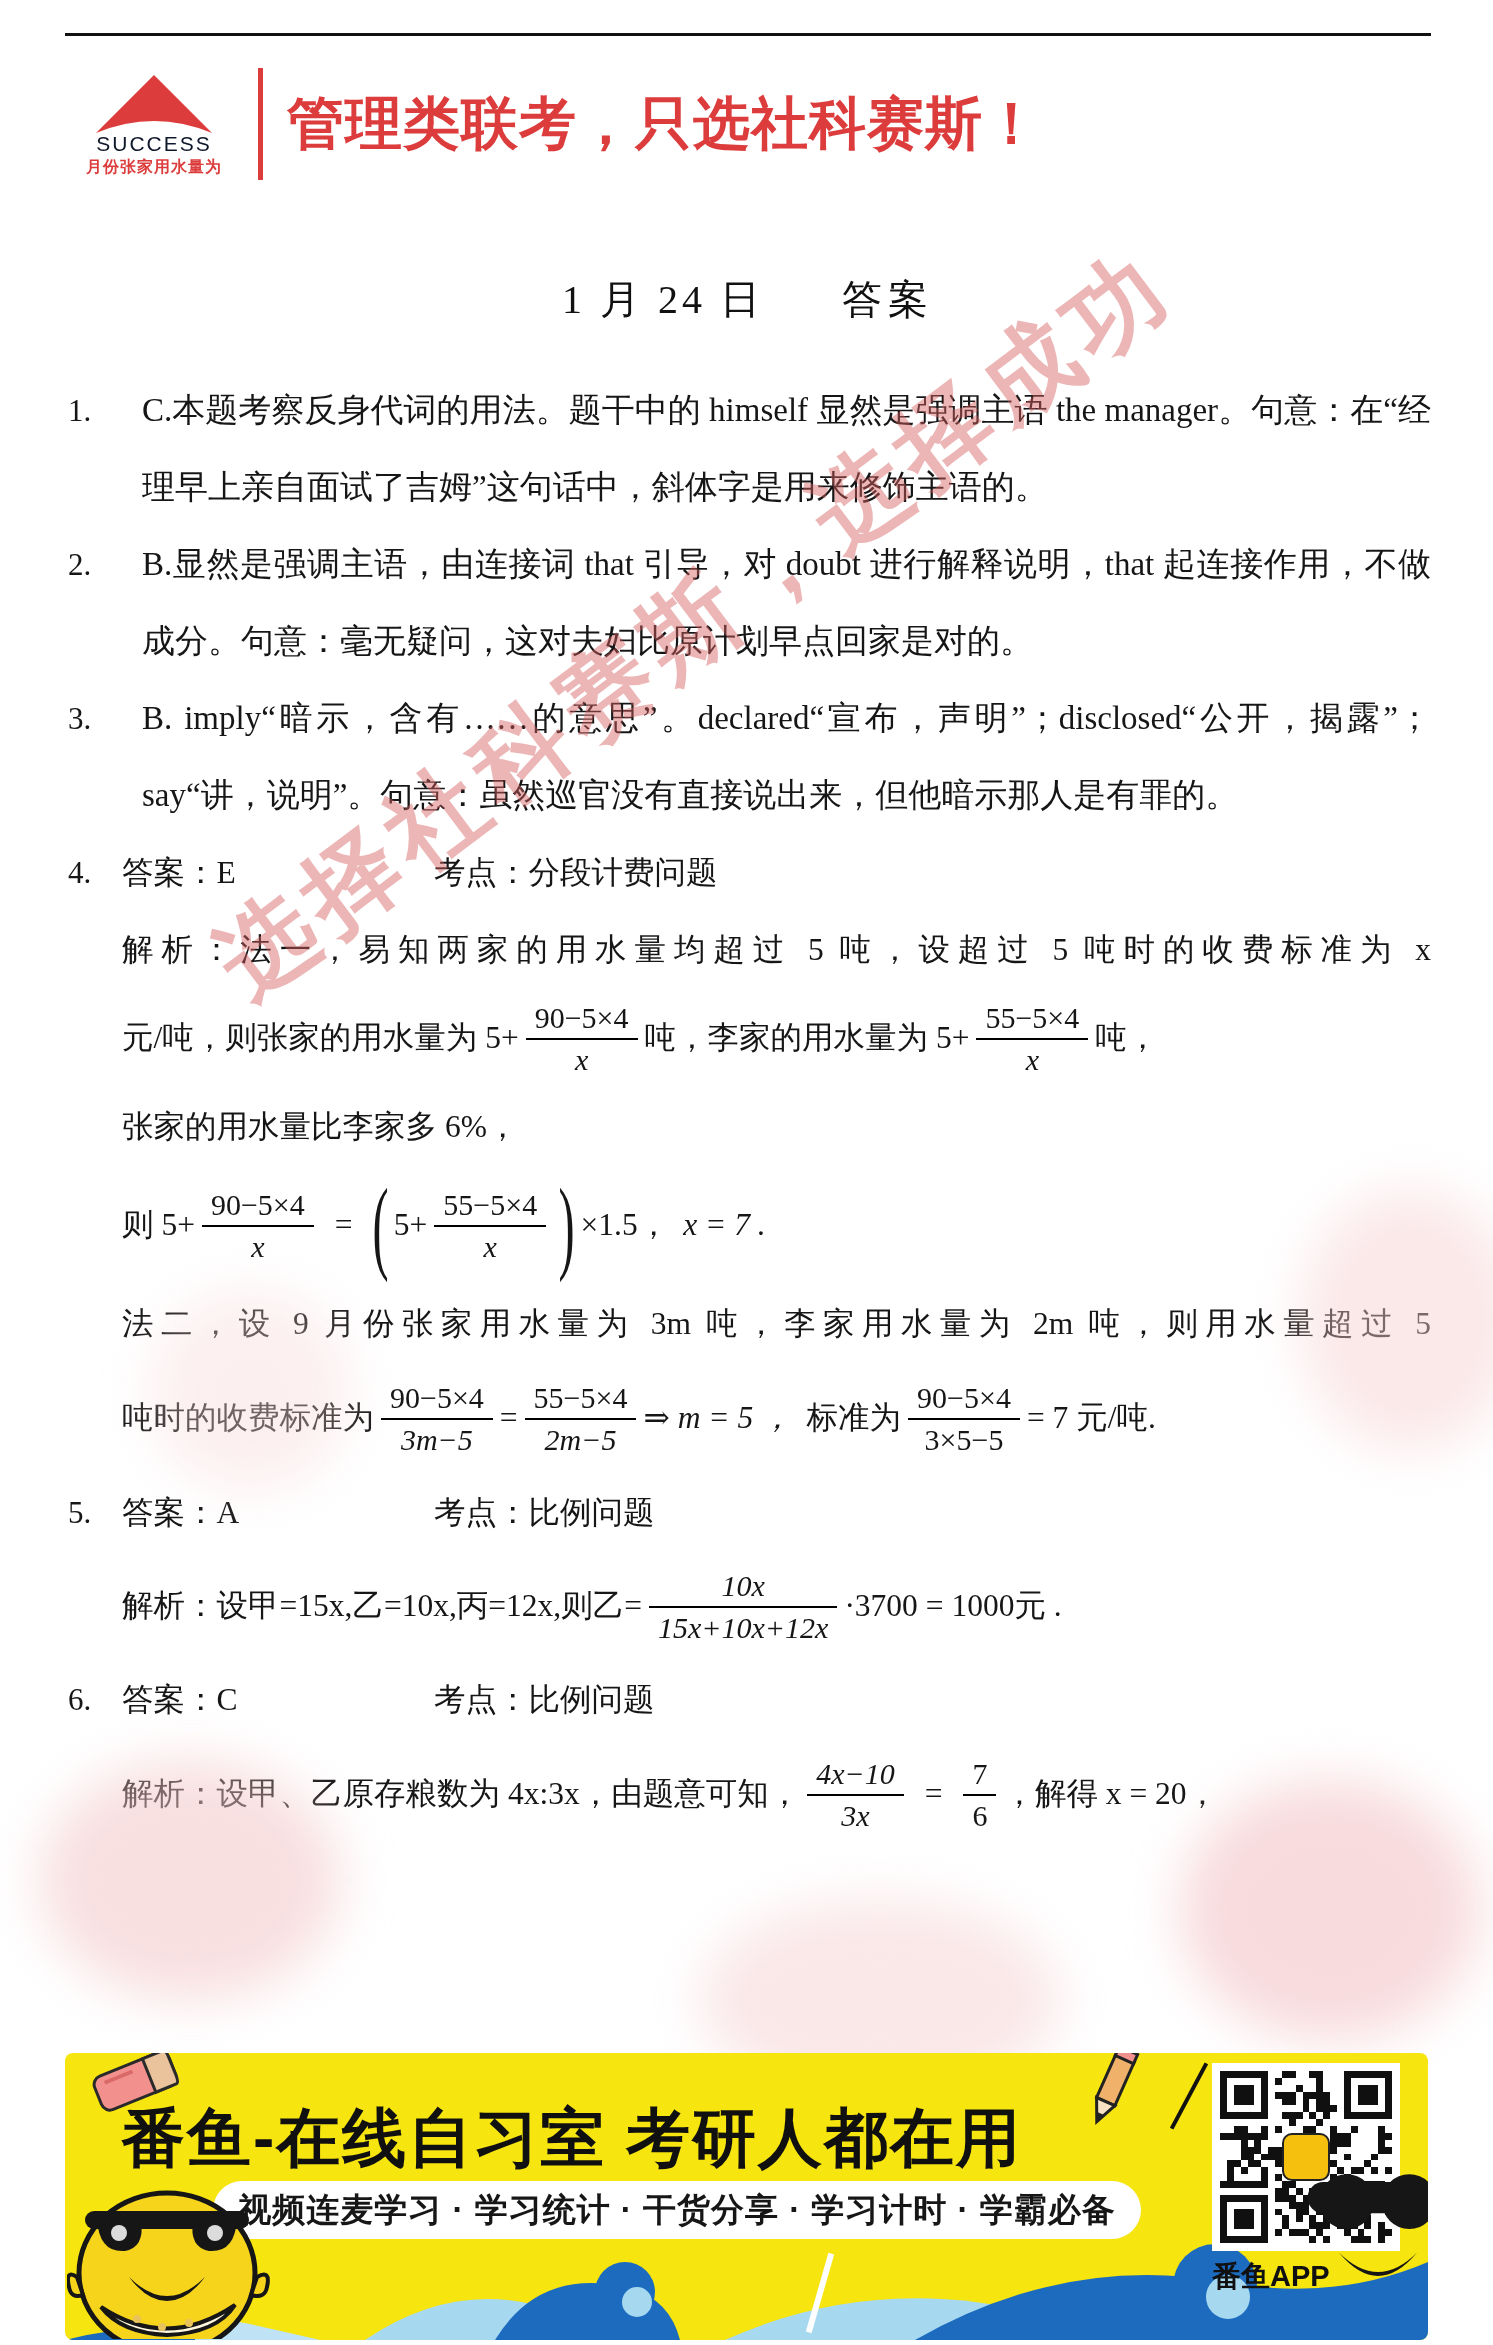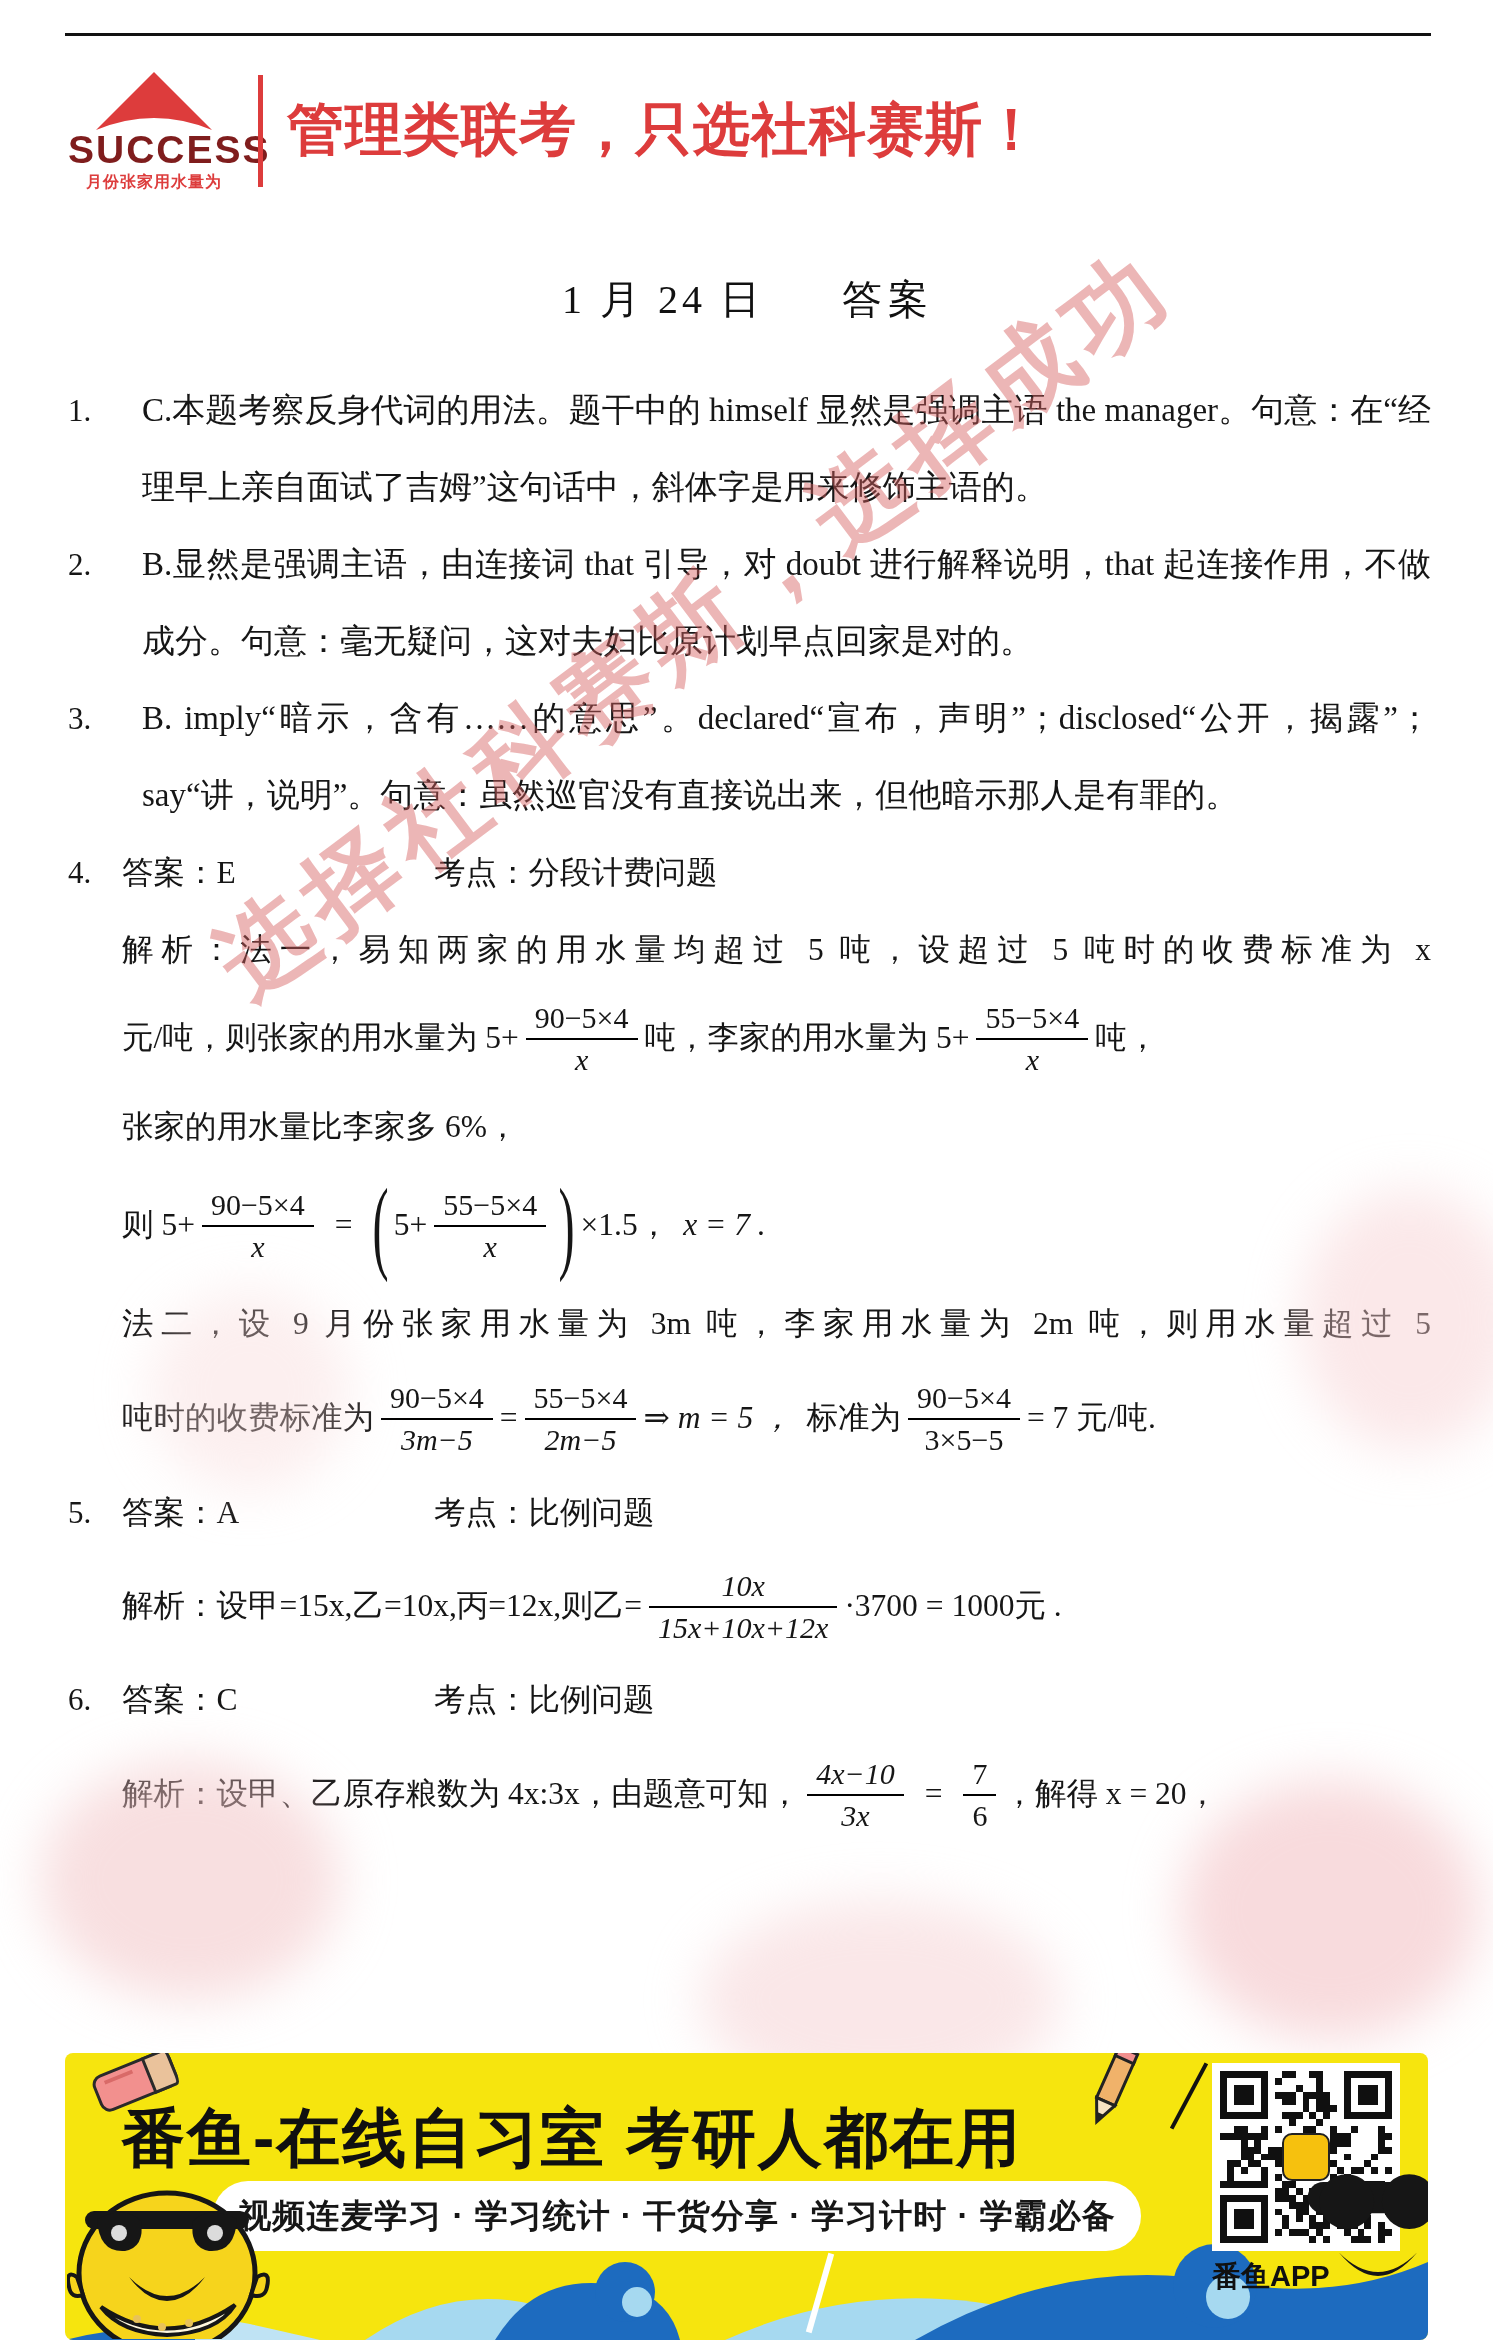--- a/index.html
+++ b/index.html
@@ -7,22 +7,22 @@
     width:1493px;height:2345px;position:relative;background:#ffffff;
     font-family:"Liberation Serif","DejaVu Serif",serif;color:#161616;
     overflow:hidden;
   }
   
   .top-rule{position:absolute;left:65px;right:62px;top:33px;height:3px;background:#121212;}
   
   .header{position:absolute;left:68px;top:68px;right:62px;display:flex;align-items:center;}
   .logo{width:172px;text-align:center;}
   .logo svg{display:block;margin:0 auto;}
-  .logo-brand{font-family:"Liberation Sans","DejaVu Sans",sans-serif;font-weight:bold;
-    font-size:39px;color:#7f1d1d;letter-spacing:2px;line-height:1.0;margin-top:-4px;}
+  .logo-brand{font-family:"Liberation Sans","DejaVu Sans",sans-serif;font-weight:normal;
+    font-size:21px;color:#0f172a;letter-spacing:2px;line-height:1.0;margin-top:-4px;}
   .logo-sub{font-family:"Liberation Sans","DejaVu Sans",sans-serif;font-weight:bold;
     font-size:16px;color:#DD3C3C;letter-spacing:1px;margin-top:3px;}
   .logo-divider{width:5px;height:112px;background:#DD3C3C;margin:0 24px 0 18px;}
   .slogan{font-family:"Liberation Sans","DejaVu Sans",sans-serif;font-weight:bold;
     font-size:57px;color:#DD3C3C;letter-spacing:1px;}
   
   .page-title{position:absolute;left:65px;right:62px;top:272px;text-align:center;
     font-size:40px;color:#111;}
   .page-title .t-date{margin-right:78px;letter-spacing:4px;}
   .page-title .t-label{letter-spacing:6px;}
@@ -55,21 +55,21 @@
   .blob2{left:700px;top:1900px;width:360px;height:200px;background:rgba(246,208,210,0.5);}
   .blob3{left:1180px;top:1780px;width:300px;height:260px;background:rgba(243,190,193,0.55);}
   .blob4{left:1300px;top:1190px;width:220px;height:260px;background:rgba(246,205,207,0.45);}
   .blob5{left:150px;top:1290px;width:200px;height:200px;background:rgba(248,214,216,0.4);}
   
   .banner{position:absolute;left:65px;top:2053px;width:1363px;height:287px;
     background:#F6E50E;border-radius:8px;overflow:hidden;z-index:3;
     font-family:"Liberation Sans","DejaVu Sans",sans-serif;}
   .banner-headline{position:absolute;left:56px;top:22px;font-size:64px;font-weight:bold;
     color:#101010;letter-spacing:2px;white-space:nowrap;margin-top:20px;}
-  .banner-pill{position:absolute;left:148px;top:128px;width:928px;height:70px;
+  .banner-pill{position:absolute;left:148px;top:128px;width:928px;height:58px;
     background:#ffffff;border-radius:35px;display:flex;align-items:center;justify-content:center;}
   .banner-features{font-size:33px;font-weight:bold;color:#161616;letter-spacing:1px;}
   .banner-waves{position:absolute;left:0;bottom:0;width:100%;height:100px;}
   .qr-wrap{position:absolute;left:1147px;top:10px;width:188px;height:188px;background:#fff;
     padding:0;z-index:5;}
   .qr-wrap svg{position:absolute;left:8px;top:8px;width:172px;height:172px;}
   .qr-center{position:absolute;left:70px;top:70px;width:48px;height:48px;background:#F6C10E;
     border-radius:10px;border:2px solid #222;box-sizing:border-box;}
   .qr-label{position:absolute;left:1147px;top:204px;width:188px;text-align:left;
     font-size:29px;font-weight:bold;color:#101010;z-index:5;}

